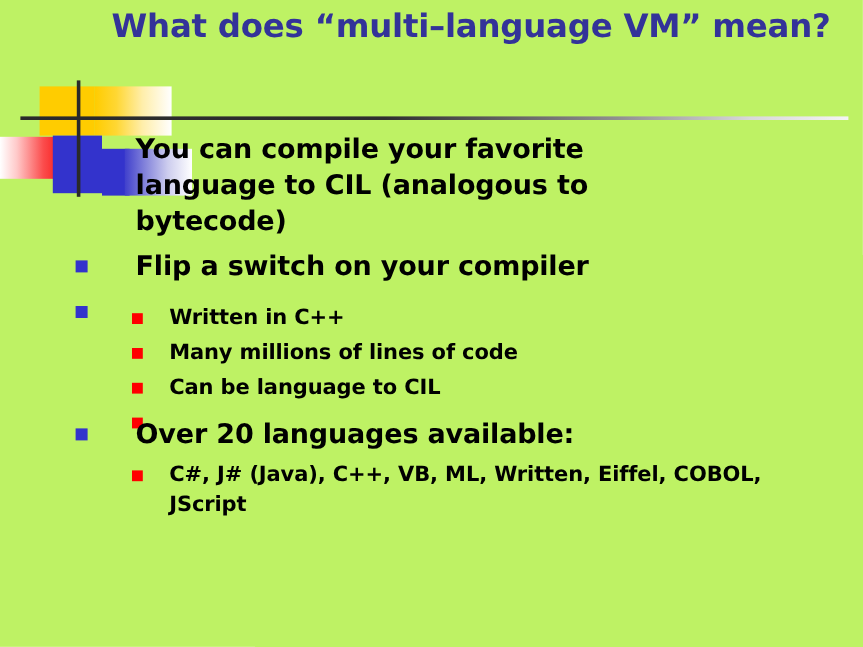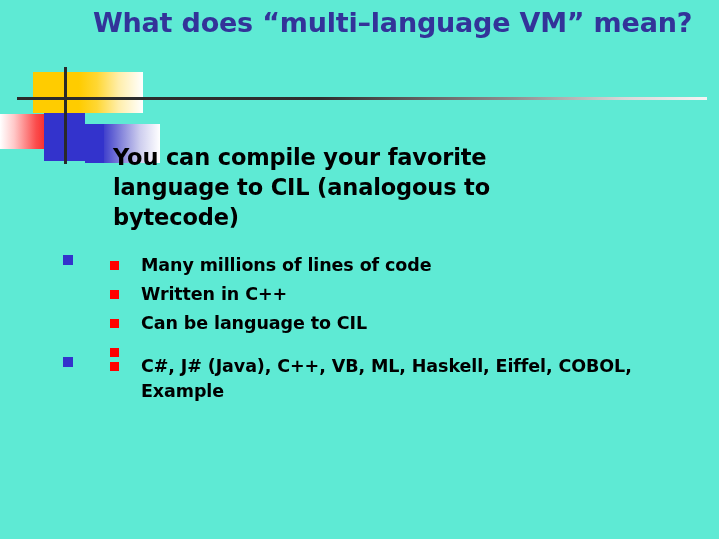--- a/index.html
+++ b/index.html
@@ -11,21 +11,21 @@
     width: 719px;
     height: 539px;
     background: #ffffff;
     font-family: "DejaVu Sans", "Liberation Sans", sans-serif;
     overflow: hidden;
   }
   .slide {
     position: relative;
     width: 719px;
     height: 539px;
-    background: #5eead4;
+    background: #bef264;
     overflow: hidden;
   }
 
   
   .title-block {
     position: absolute;
     left: 93px;
     top: 6px;
     width: 600px;
   }
@@ -113,21 +113,20 @@
     height: 3px;
     background: linear-gradient(to right, #2a2a2a 0%, #2f2f2f 44%, #8f8f8f 72%, #d8d8d8 88%, #f4f4f4 100%);
   }
 
   
   .body-block {
     position: absolute;
     left: 0;
     top: 110px;
     width: 719px;
-    margin-top: 32px;
   }
   .bullet-l1 {
     position: relative;
     padding-left: 113px;
     min-height: 0;
     margin: 0 0 2px 0;
   }
   .bullet-l1 .txt {
     font-family: "DejaVu Sans", "Liberation Sans", sans-serif;
     font-size: 22.5px;
@@ -195,56 +194,61 @@
 
   <div class="body-block">
 
     <div class="bullet-l1 no-marker">
 
       <div class="txt">You can compile your favorite language to CIL (analogous to bytecode)</div>
     </div>
 
     <div class="sp-1"></div>
 
+    <div class="bullet-l1">
+      <span class="marker"></span>
+      <div class="txt">Flip a switch on your compiler</div>
+    </div>
 
     <div class="sp-2"></div>
 
     <div class="bullet-l1">
       <span class="marker"></span>
     </div>
 
     <div class="sp-2"></div>
 
     <div class="bullet-l2">
       <span class="marker"></span>
+      <div class="txt">Written in C++</div>
+    </div>
+
+    <div class="bullet-l2">
+      <span class="marker"></span>
       <div class="txt">Many millions of lines of code</div>
     </div>
 
     <div class="bullet-l2">
       <span class="marker"></span>
-      <div class="txt">Written in C++</div>
-    </div>
-
-    <div class="bullet-l2">
-      <span class="marker"></span>
       <div class="txt">Can be language to CIL</div>
     </div>
 
     <div class="bullet-l2">
       <span class="marker"></span>
     </div>
 
     <div class="sp-3"></div>
 
     <div class="bullet-l1">
       <span class="marker"></span>
+      <div class="txt">Over 20 languages available:</div>
     </div>
 
     <div class="sp-1"></div>
 
     <div class="bullet-l2">
       <span class="marker"></span>
-      <div class="txt">C#, J# (Java), C++, VB, ML, Haskell, Eiffel, COBOL, Example</div>
+      <div class="txt">C#, J# (Java), C++, VB, ML, Written, Eiffel, COBOL, JScript</div>
     </div>
 
   </div>
 
 </div>
 
 </body></html>

